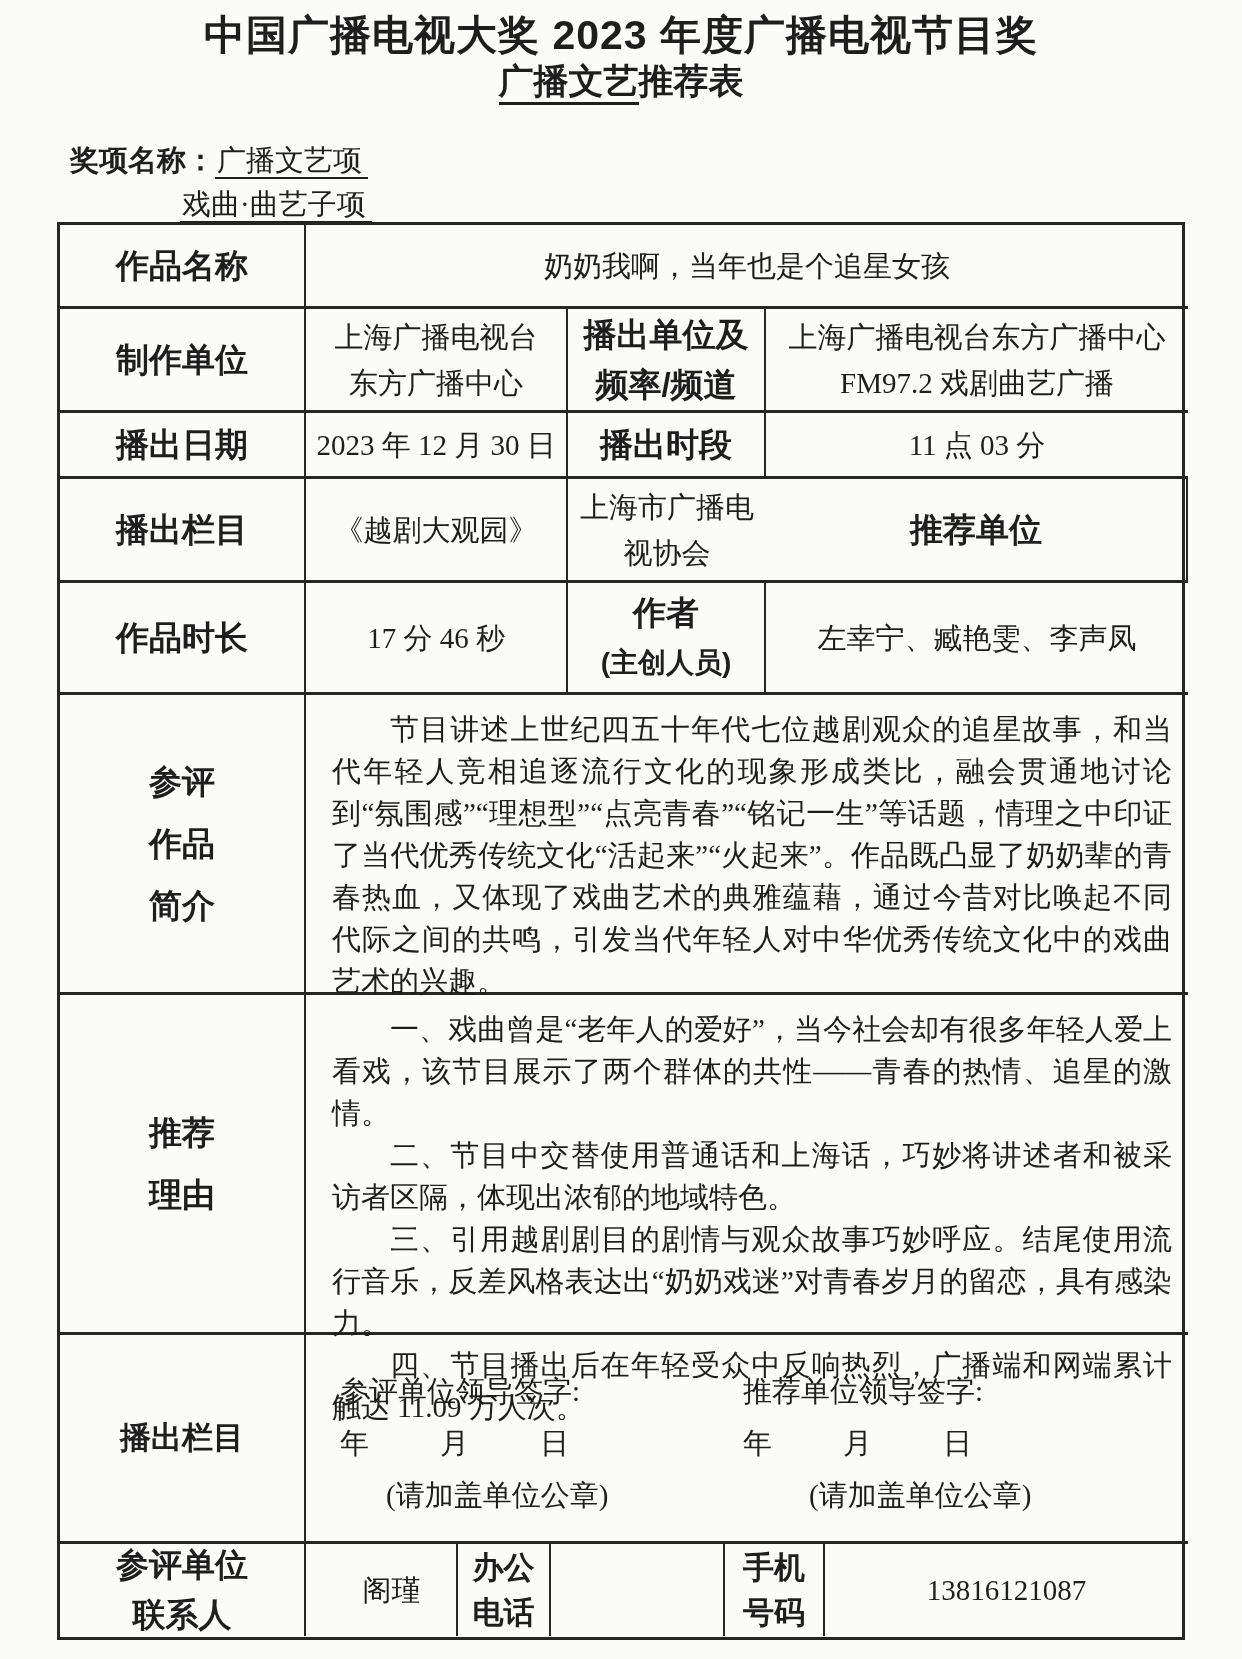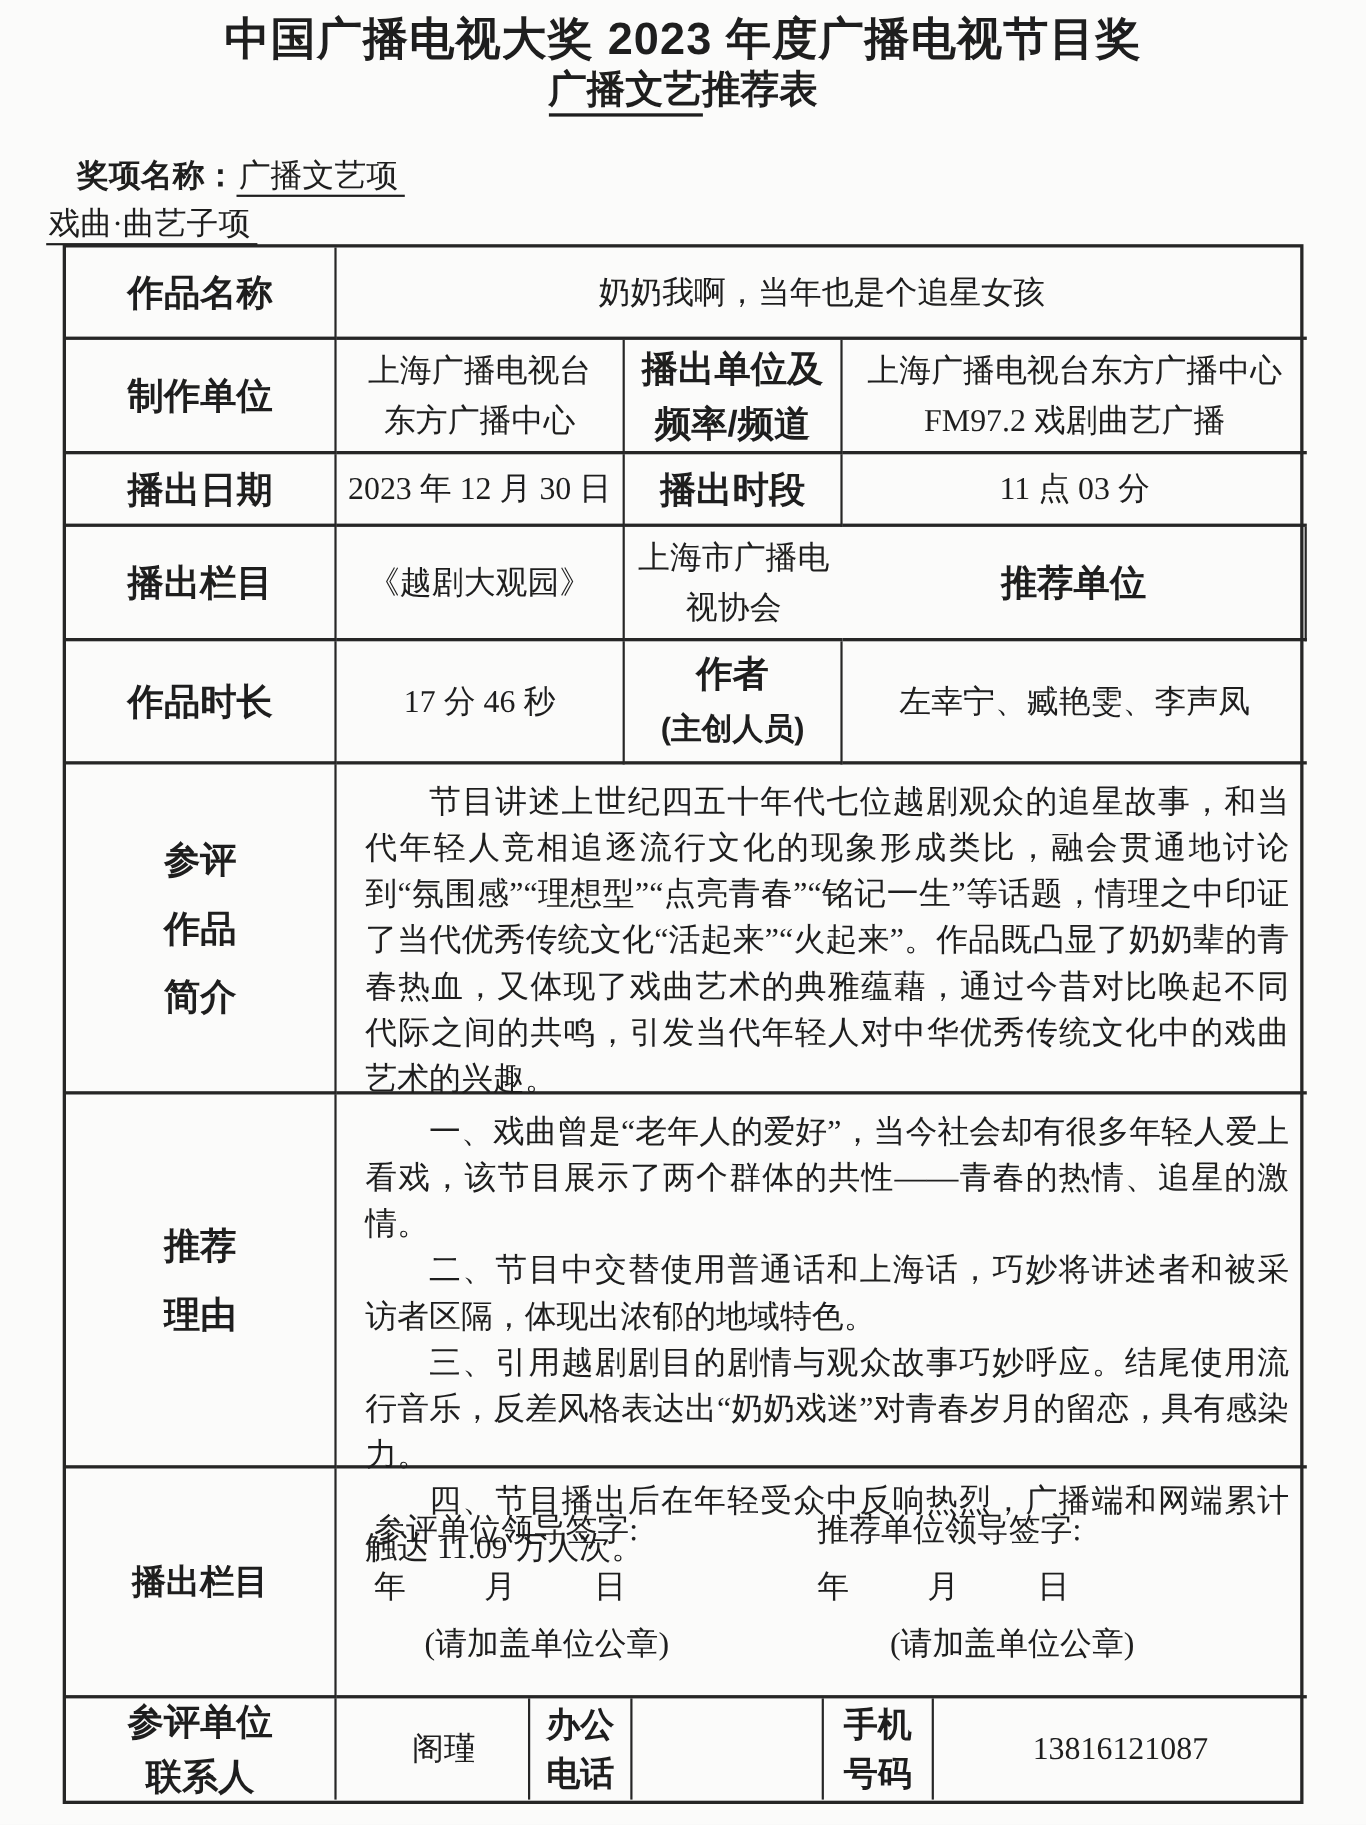--- a/index.html
+++ b/index.html
@@ -37,21 +37,21 @@
   }
   .award-label{
     font-family:Liberation Serif, serif;
     font-weight:700;
     margin-left:28px;
   }
   .award-value{
     font-family:"Liberation Serif","DejaVu Serif",serif;
     border-bottom:2px solid var(--ink); padding:0 6px 1px 2px;
   }
-  .award-line2{ }
+  .award-line2{ margin-left:138px; }
 
   
   .tbl{
     position:absolute; top:222px; left:57px;
     width:1128px; height:1418px;
     border:3px solid var(--line);
     display:grid;
     grid-template-columns:246px 262px 198px 422px;
     grid-template-rows:84px 104px 66px 104px 112px 300px 340px 209px 92px;
   }
@@ -107,21 +107,21 @@
     display:flex; flex-direction:row;
     border-bottom:none;
     padding:0; align-items:stretch;
   }
   .sub{
     display:flex; flex-direction:column;
     align-items:center; justify-content:center;
     border-right:2px solid var(--line);
     text-align:center;
   }
-  .sub.w-name{ width:176px;padding-left:21px; }
+  .sub.w-name{ width:152px;padding-left:21px; }
   .sub.w-offlab{ width:93px; }
   .sub.w-offval{ width:174px; }
   .sub.w-moblab{ width:100px; }
   .sub.w-mobval{ flex:1; border-right:none; }
   .sub .lab{ font-size:31px; line-height:45px; }
 </style>
 </head>
 <body>
 
 <div class="sheet">

